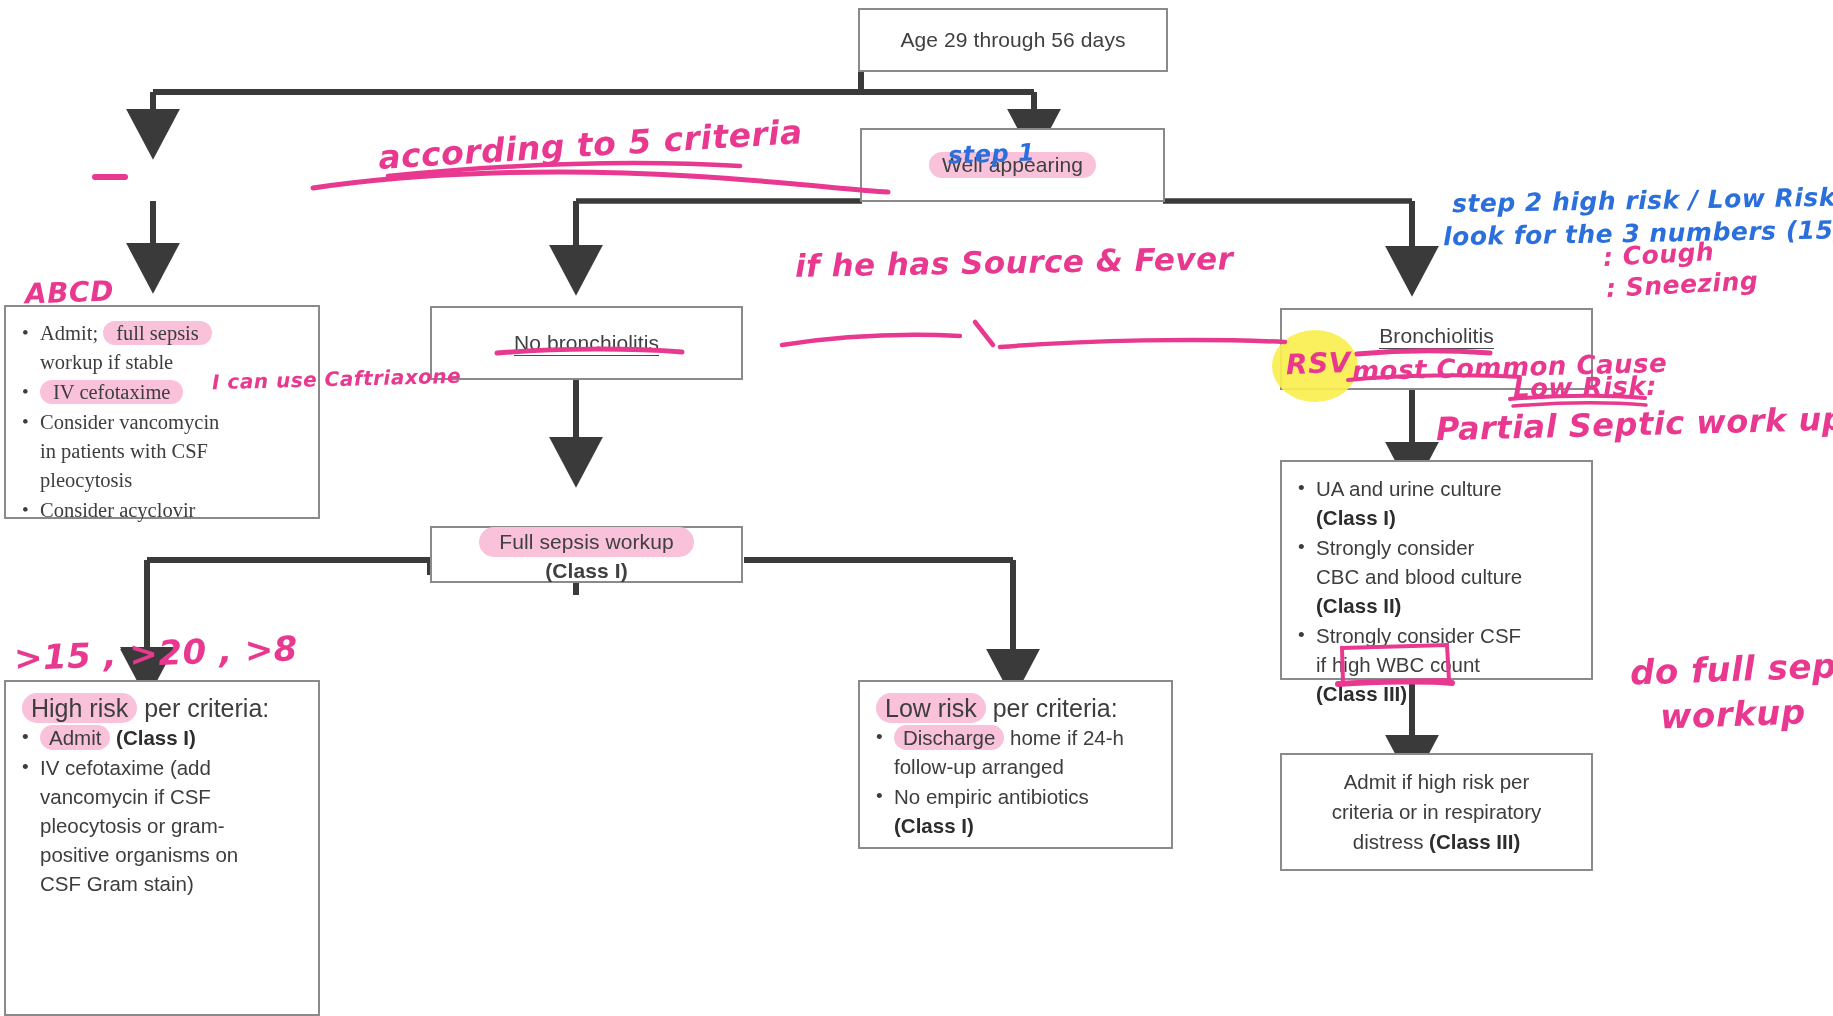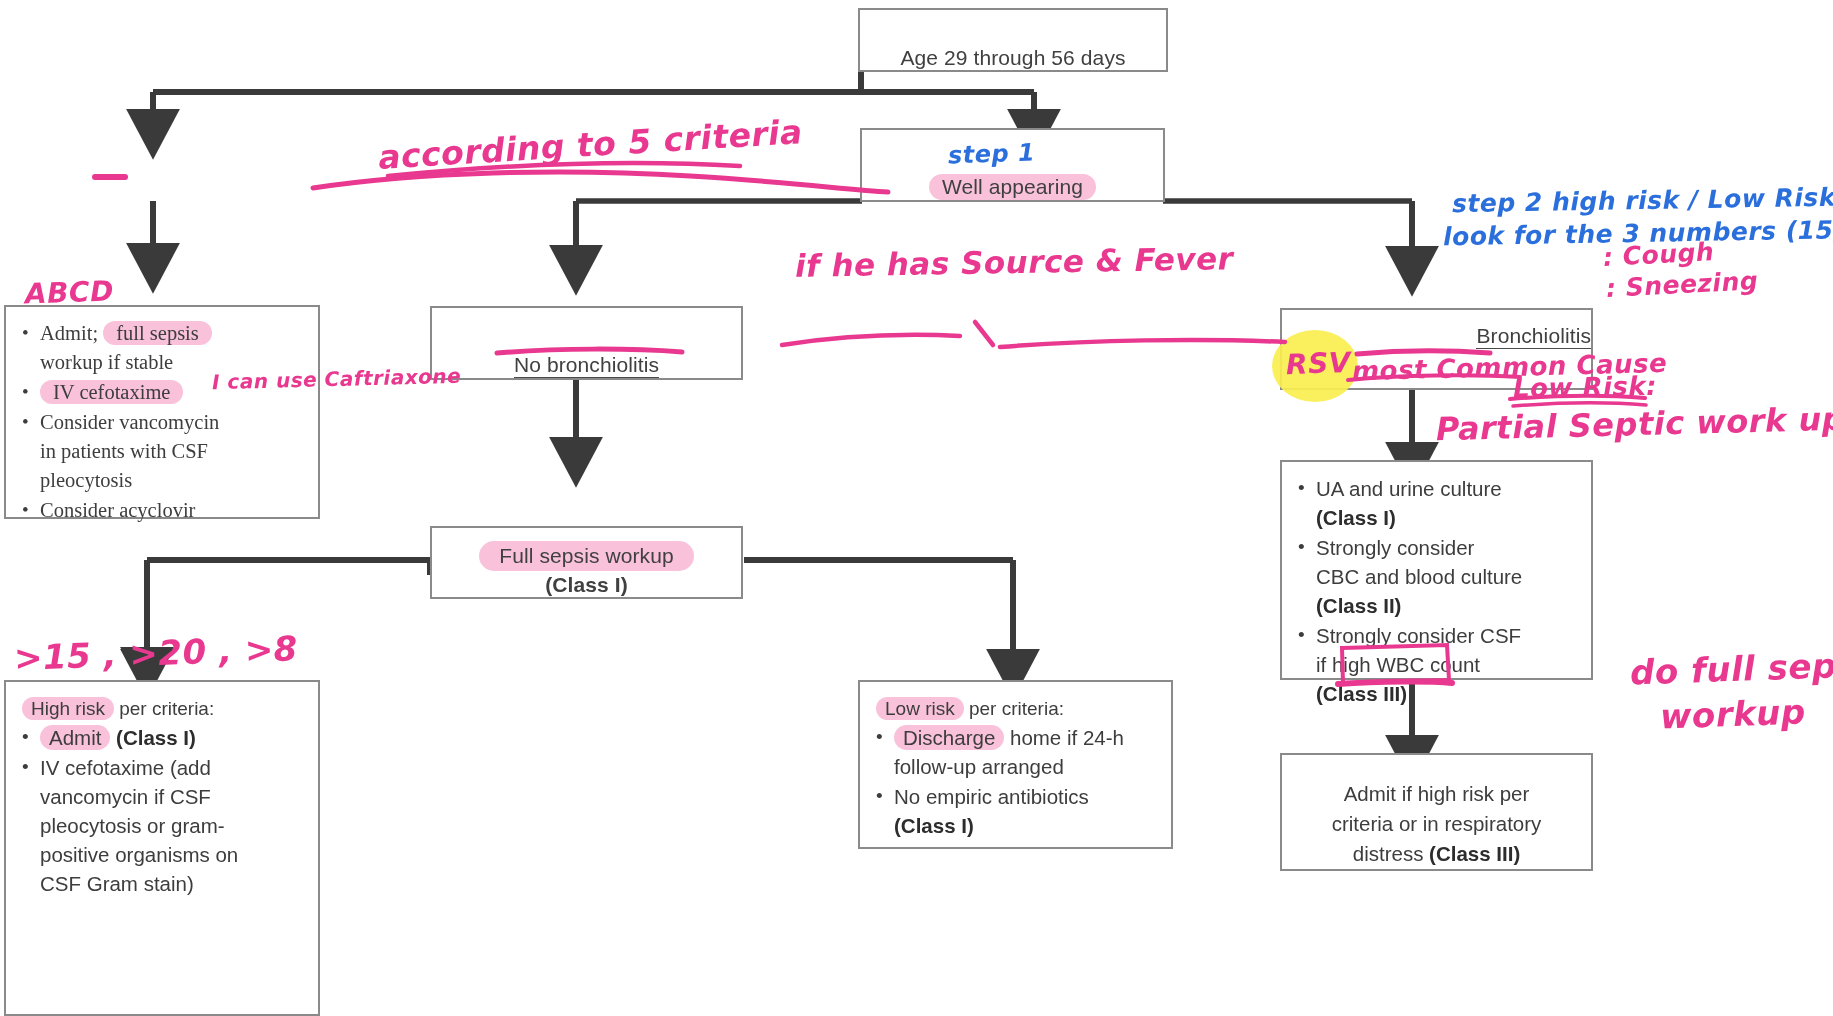--- a/index.html
+++ b/index.html
@@ -18,39 +18,39 @@
   svg.ink { z-index:5; }
 
   .node {
     position:absolute;
     border:2px solid #8a8a8a;
     background:#ffffff;
     z-index:3;
   }
   .node .txt { position:relative; z-index:2; }
 
-  .center { display:flex; flex-direction:column; align-items:center; justify-content:flex-end; text-align:center; }
+  .center { display:flex; flex-direction:column; align-items:center; justify-content:center; text-align:center; }
   .title-box { font-size:21px; color:#404040; letter-spacing:.1px; }
 
   ul.bullets { margin:0; padding:0 10px 0 30px; list-style:none; }
   ul.bullets > li {
     position:relative;
     font-size:20.5px;
     line-height:29px;
     color:#3d3d3d;
     margin-bottom:1px;
   }
   ul.bullets > li:before {
     content:"\2022";
     position:absolute;
     left:-18px; top:-1px;
     font-size:19px;
     color:#3d3d3d;
   }
-  .plainline { font-size:19px; line-height:29px; color:#3d3d3d; padding:0 10px 0 12px; }
+  .plainline { font-size:25px; line-height:29px; color:#3d3d3d; padding:0 10px 0 12px; }
   b { font-weight:bold; color:#2d2d2d; }
 
   
   .hl {
     background:#f9c2da;
     border-radius:17px;
     padding:1px 13px;
     box-decoration-break:clone;
     -webkit-box-decoration-break:clone;
   }
@@ -148,25 +148,25 @@
       <li><span class="hl">IV cefotaxime</span></li>
       <li>Consider vancomycin<br>in patients with CSF<br>pleocytosis</li>
       <li>Consider acyclovir</li>
     </ul>
   </div>
 
   <div class="node center" style="left:430px; top:306px; width:313px; height:74px;">
     <span class="txt title-box underline-thin">No bronchiolitis</span>
   </div>
 
-  <div class="node center" style="left:1280px; top:308px; width:313px; height:82px; align-items:flex-end; justify-content:flex-start; padding-top:14px;">
+  <div class="node center" style="left:1280px; top:308px; width:313px; height:82px; align-items:center; justify-content:flex-start; padding-top:14px;">
     <span class="txt title-box underline-thin">Bronchiolitis</span>
   </div>
 
-  <div class="node center" style="left:430px; top:526px; width:313px; height:73px;">
+  <div class="node center" style="left:430px; top:526px; width:313px; height:57px;">
     <span class="txt title-box hl-wide">Full sepsis workup</span>
     <span class="txt title-box" style="font-weight:bold;margin-top:2px;">(Class I)</span>
   </div>
 
   <div class="node" style="left:4px; top:680px; width:316px; height:336px; padding:12px 4px 4px 4px;">
     <div class="plainline"><span class="hl" style="padding:1px 9px;">High risk</span> per criteria:</div>
     <ul class="bullets">
       <li><span class="hl" style="padding:1px 9px;">Admit</span> <b>(Class I)</b></li>
       <li>IV cefotaxime (add<br>vancomycin if CSF<br>pleocytosis or gram-<br>positive organisms on<br>CSF Gram stain)</li>
     </ul>

